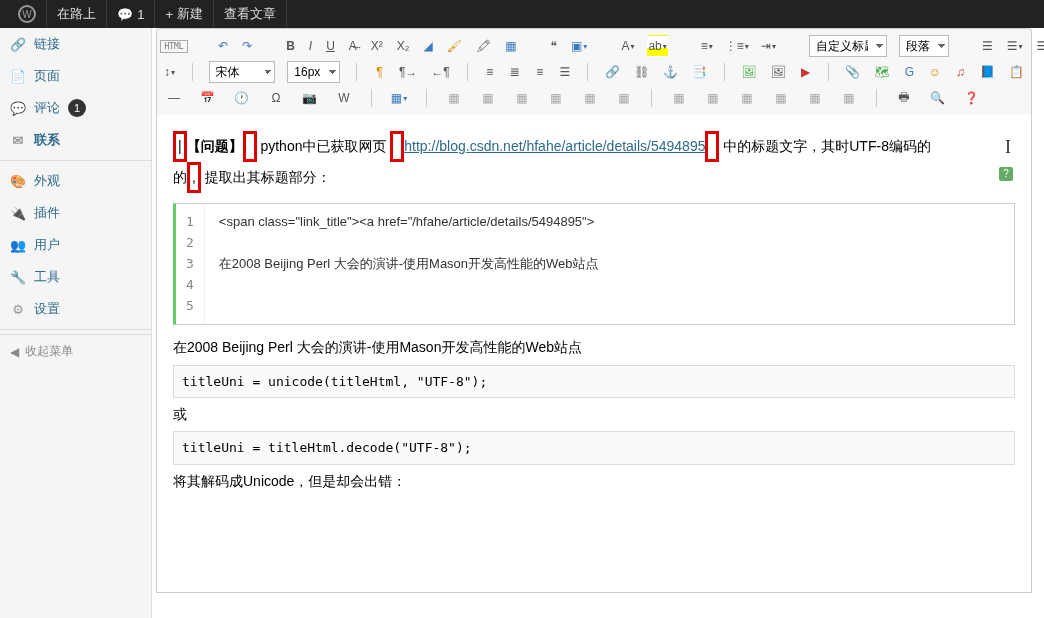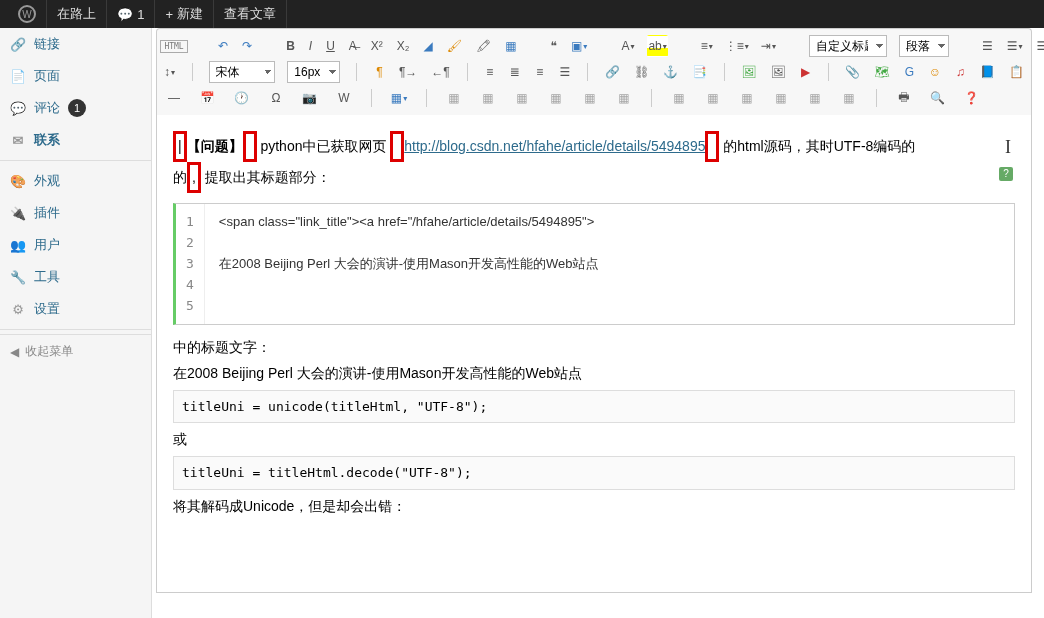--- a/index.html
+++ b/index.html
@@ -224,36 +224,35 @@
   </div>
 
   <div class="editor">
     <span class="cursor-i">I</span>
     <div class="help-badge">?</div>
 
     <p>
       <span class="redbox">|</span><b>【问题】</b><span class="redbox">&nbsp;</span>
       <span>python中已获取网页</span>
       <span class="redbox">&nbsp;</span><a class="link">http://blog.csdn.net/hfahe/article/details/5494895</a><span class="redbox">&nbsp;</span>
-      <span>的html源码，其时UTF-8编码的</span><br>
+      <span>中的标题文字，其时UTF-8编码的</span><br>
       <span>的</span><span class="redbox">,</span>
       <span>提取出其标题部分：</span>
     </p>
 
     <div class="code-block">
       <div class="code-gutter">1<br>2<br>3<br>4<br>5</div>
       <div class="code-lines">
         <div>&lt;span class="link_title"&gt;&lt;a href="/hfahe/article/details/5494895"&gt;</div>
         <div>&nbsp;</div>
         <div>在2008 Beijing Perl 大会的演讲-使用Mason开发高性能的Web站点</div>
         <div>&nbsp;</div>
       </div>
     </div>
 
-    <p>中的标题文字：</p>
     <p>在2008 Beijing Perl 大会的演讲-使用Mason开发高性能的Web站点</p>
     <div class="code-inline">titleUni = unicode(titleHtml, "UTF-8");</div>
     <p>或</p>
     <div class="code-inline">titleUni = titleHtml.decode("UTF-8");</div>
     <p>将其解码成Unicode，但是却会出错：</p>
 
   </div>
 </div>
 
 </body></html>

